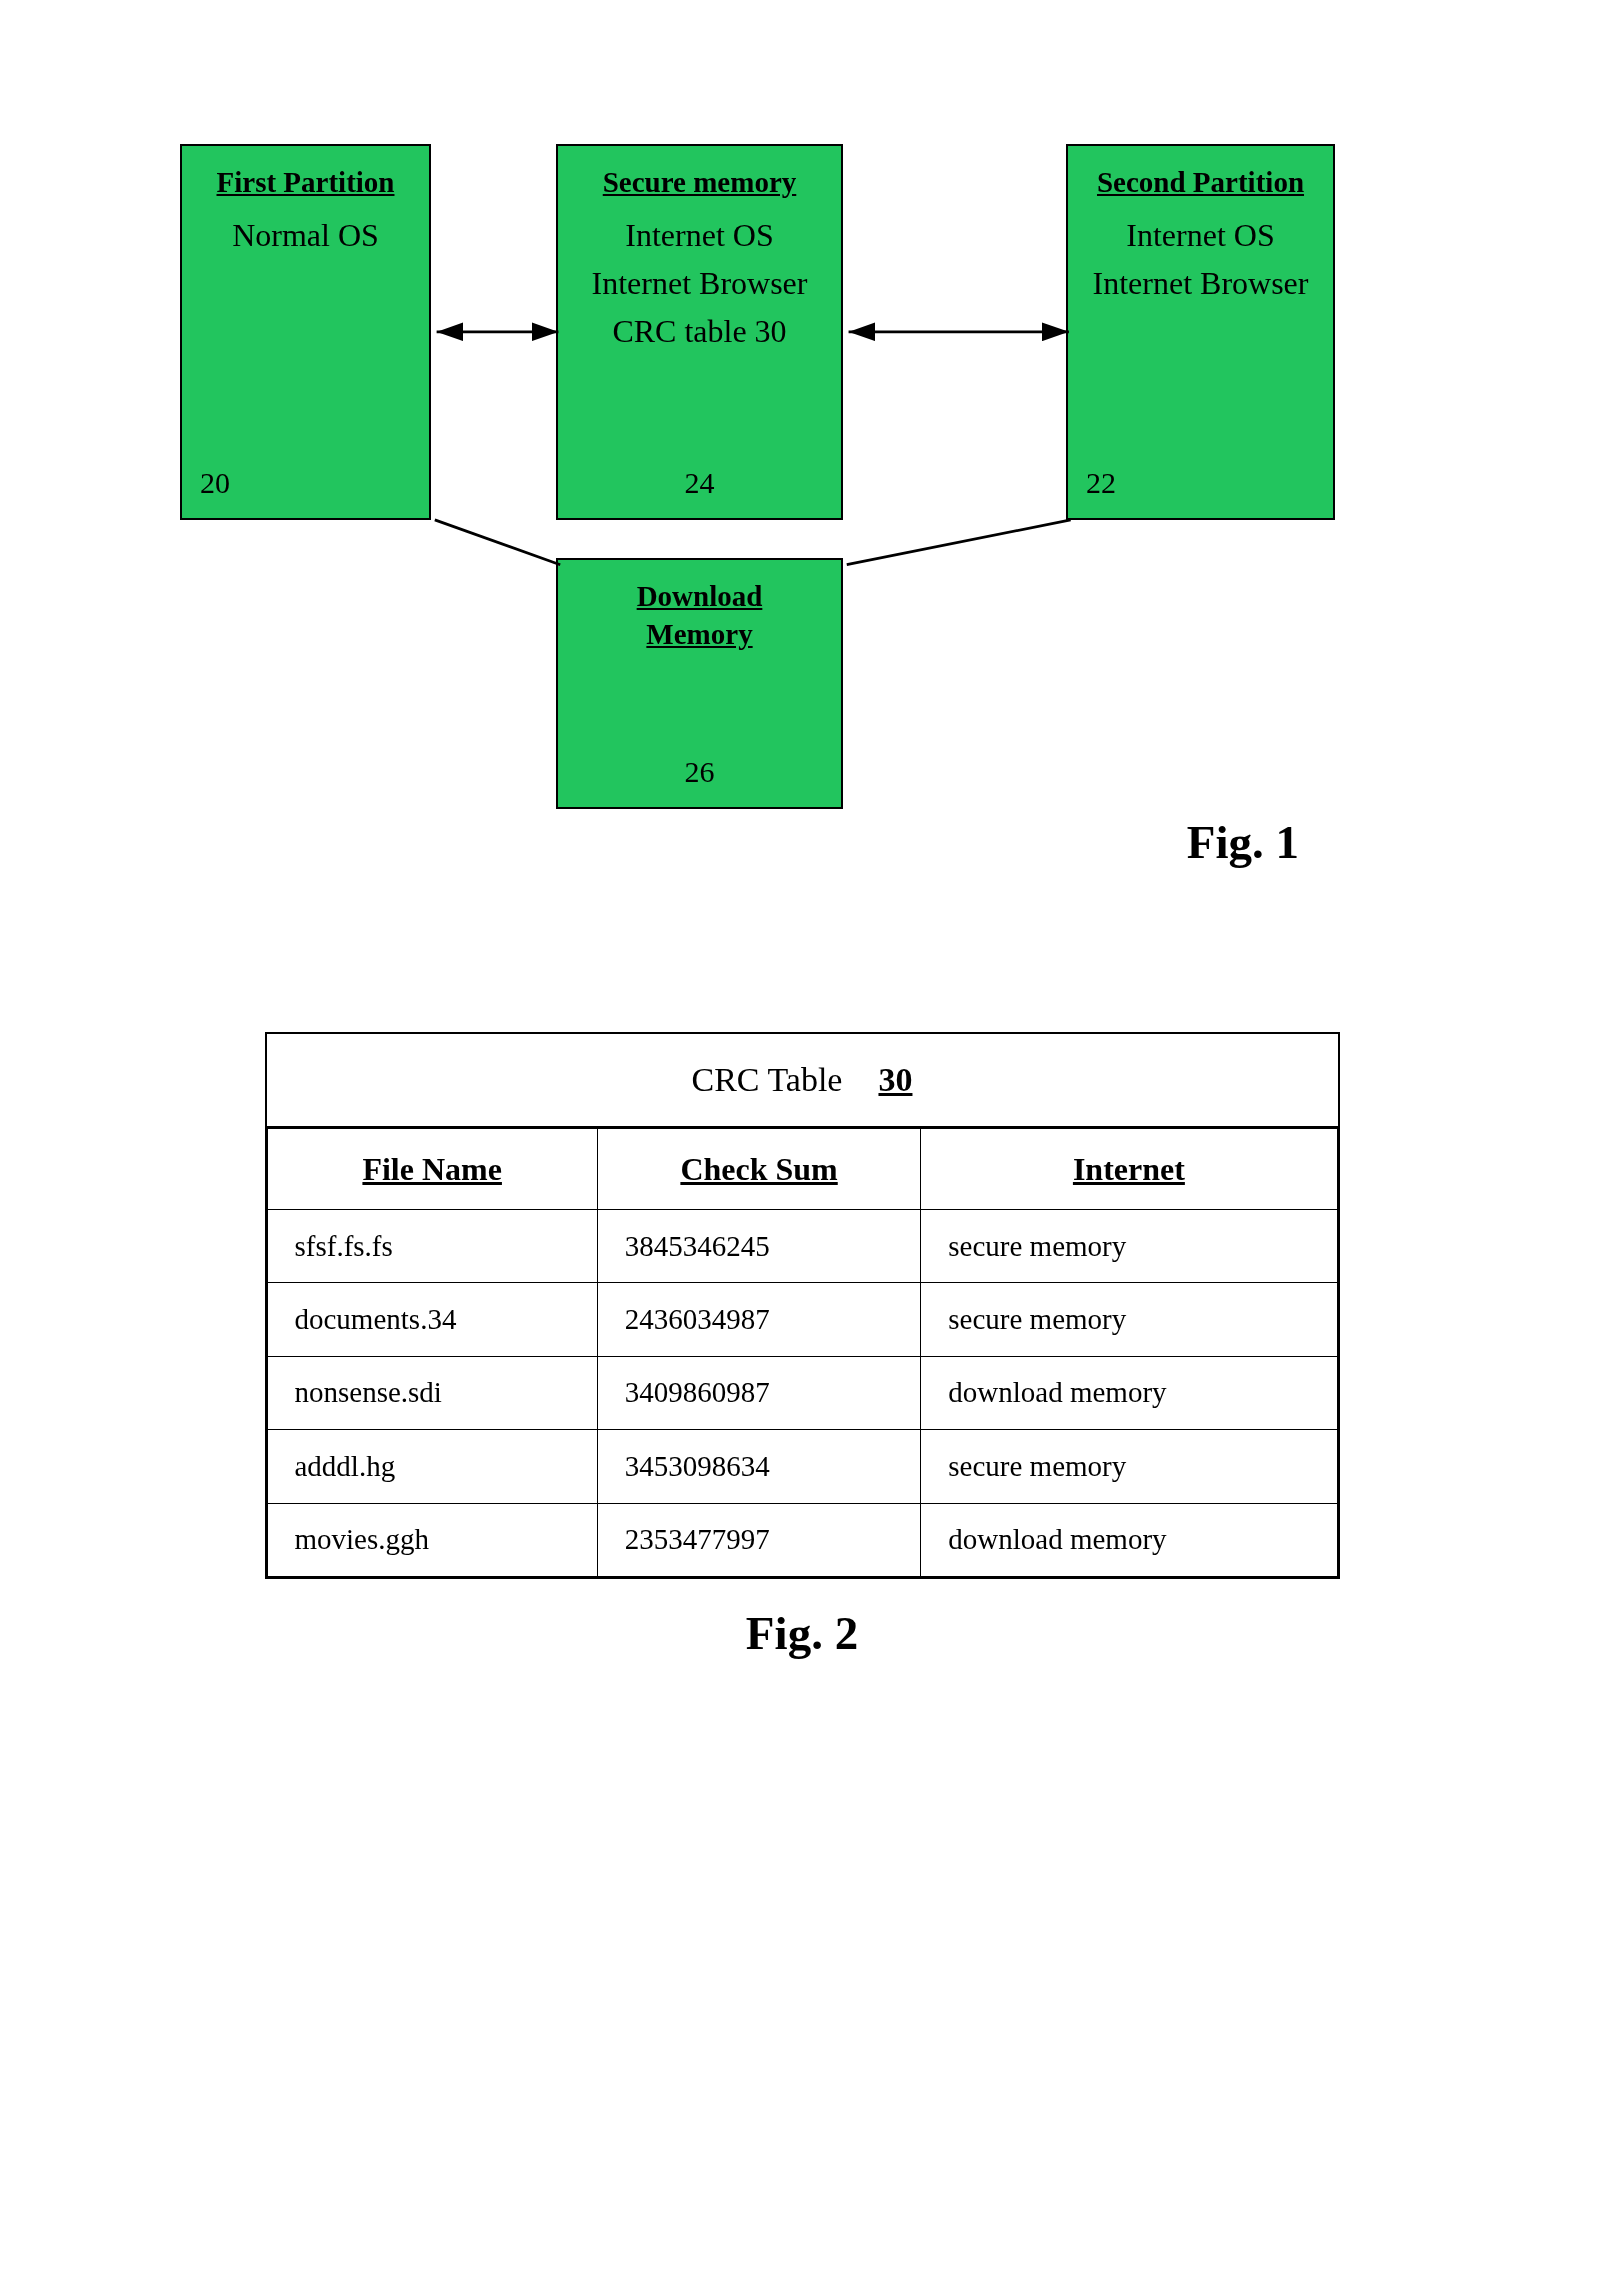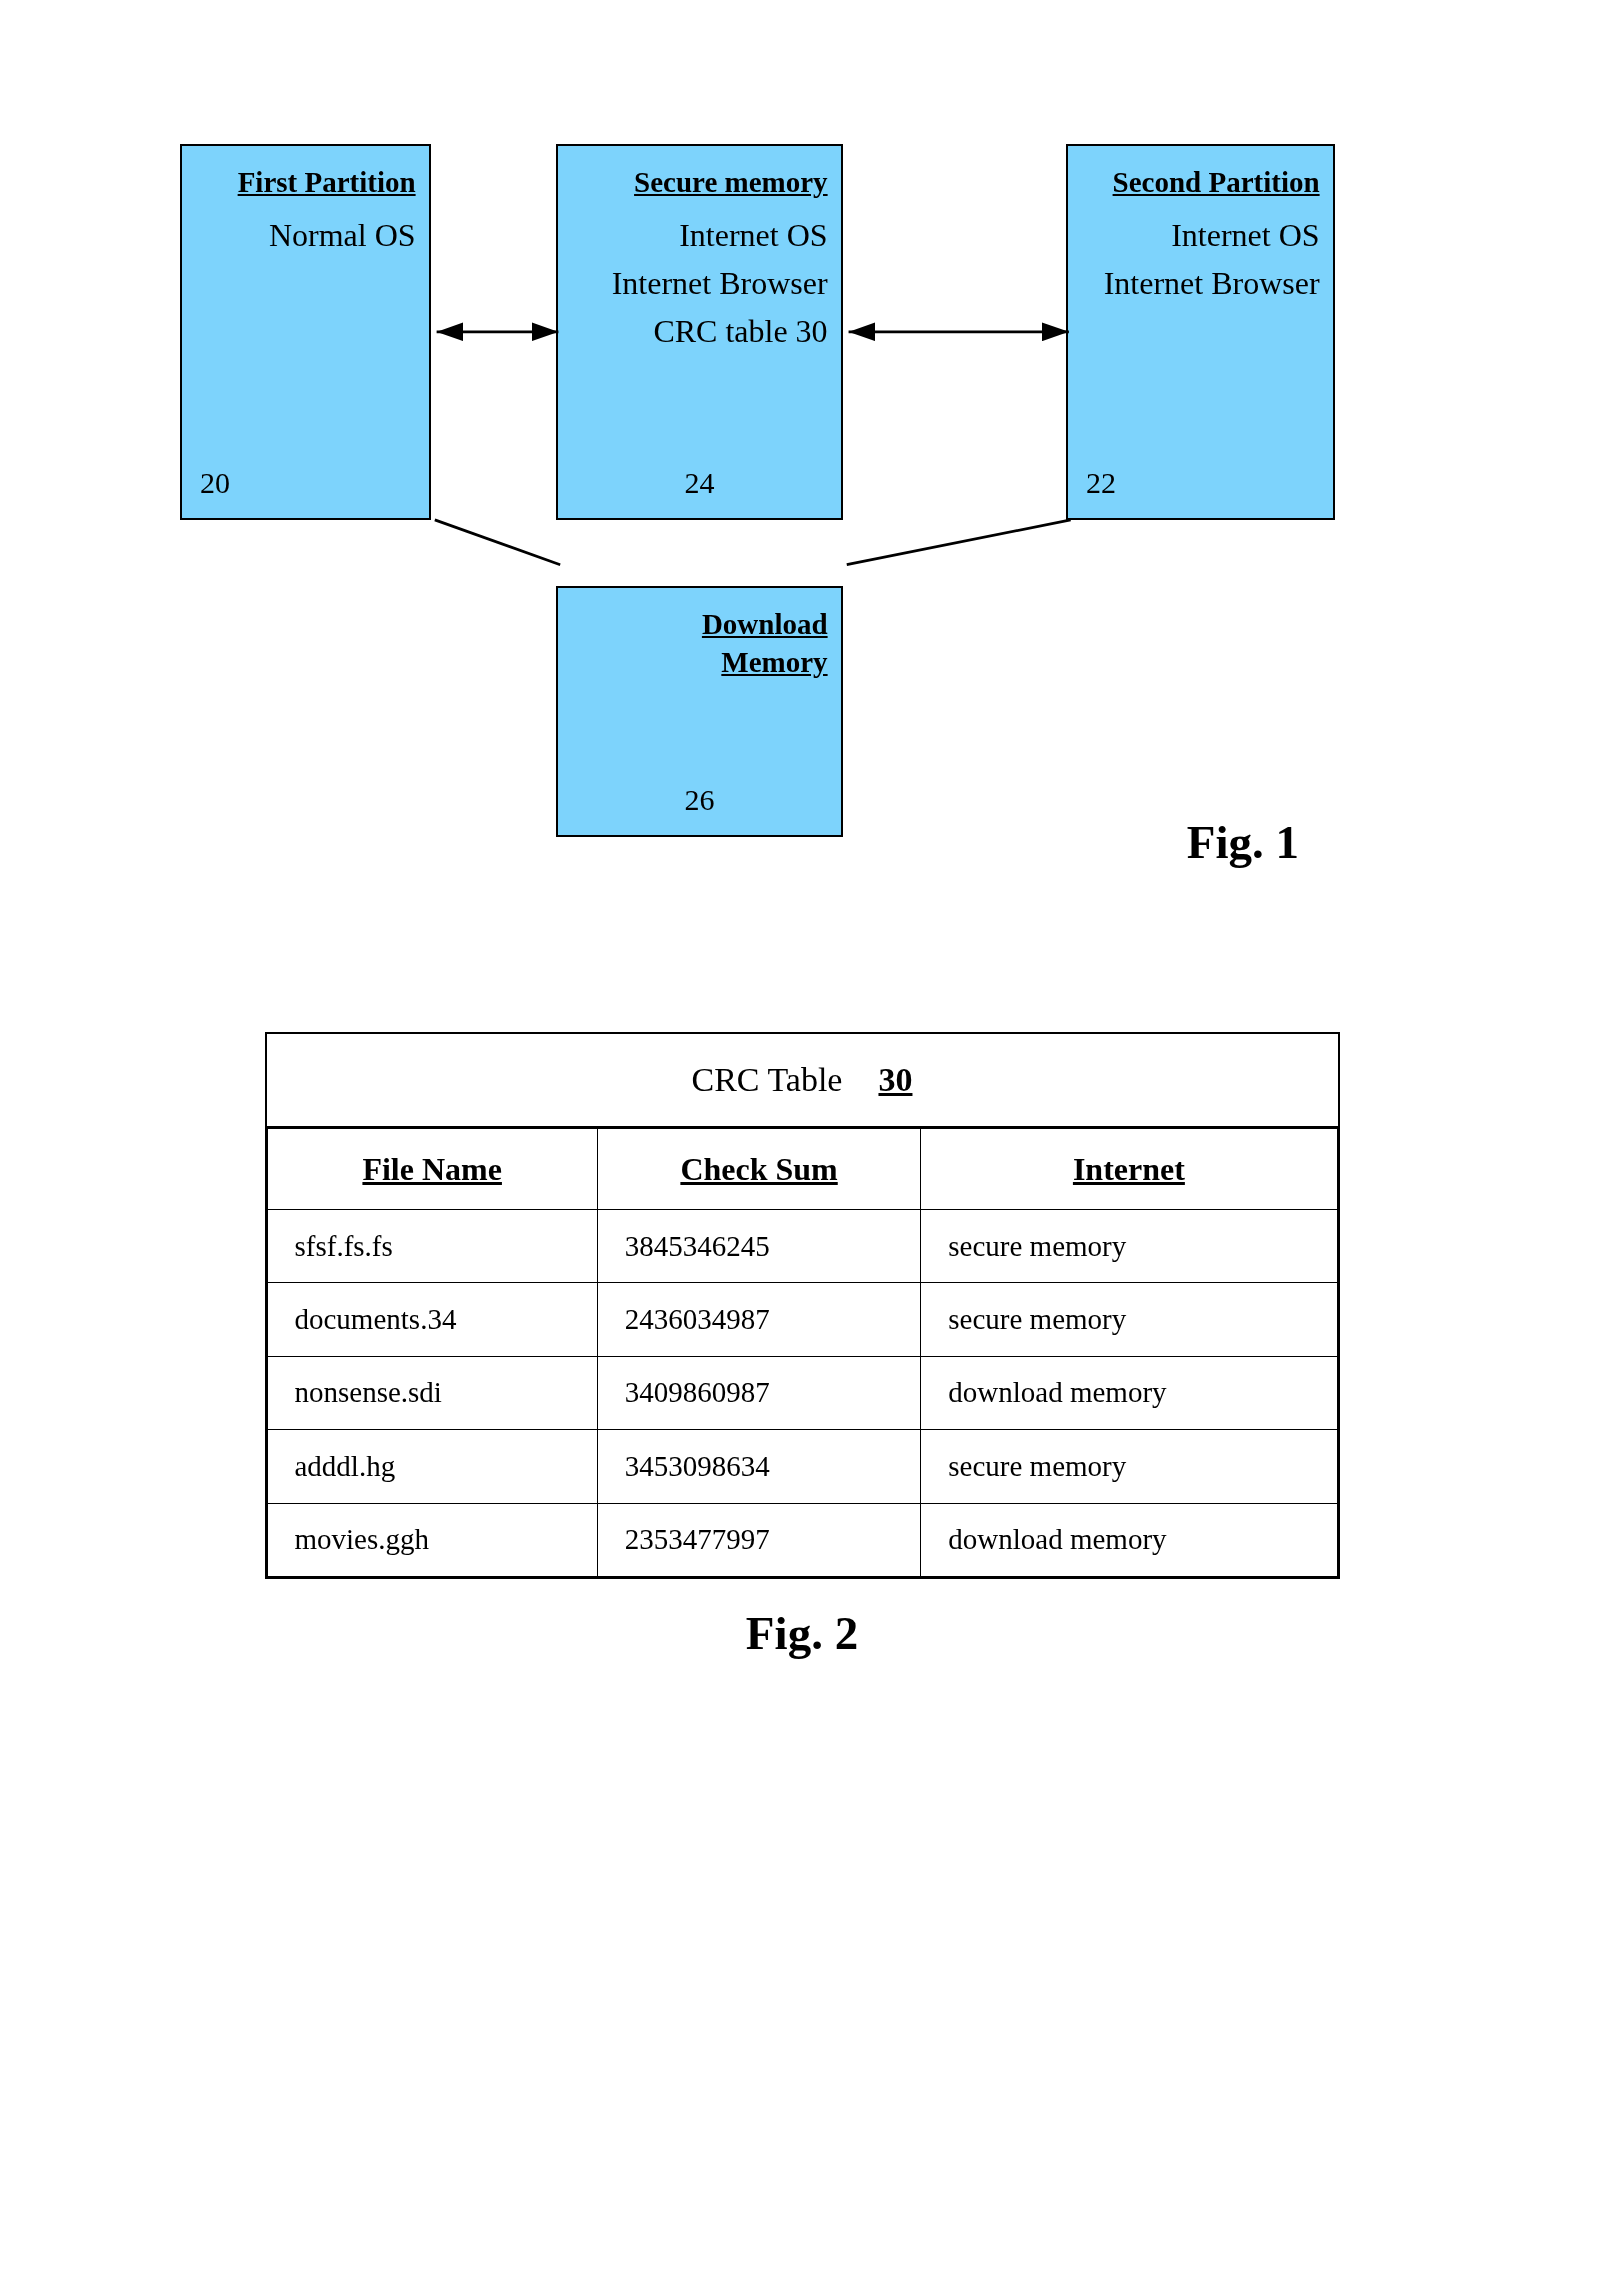--- a/index.html
+++ b/index.html
@@ -34,22 +34,22 @@
     .fig1-diagram {
       position: relative;
       width: 100%;
       height: 806px;
     }
 
     
     .box {
       position: absolute;
       border: 2.7px solid #000;
-      background: #7dd3fc;
-      text-align: right;
+      background: #22c55e;
+      text-align: center;
       padding: 18px 13.4px;
     }
 
     .box-first-partition {
       left: 54px;
       top: 54px;
       width: 251px;
       height: 376px;
     }
 
@@ -62,21 +62,21 @@
 
     .box-second-partition {
       left: 940px;
       top: 54px;
       width: 269px;
       height: 376px;
     }
 
     .box-download-memory {
       left: 430px;
-      top: 496px;
+      top: 468px;
       width: 287px;
       height: 251px;
     }
 
     .box-title {
       font-size: 29px;
       font-weight: bold;
       text-decoration: underline;
       line-height: 1.3;
       margin-bottom: 9px;

